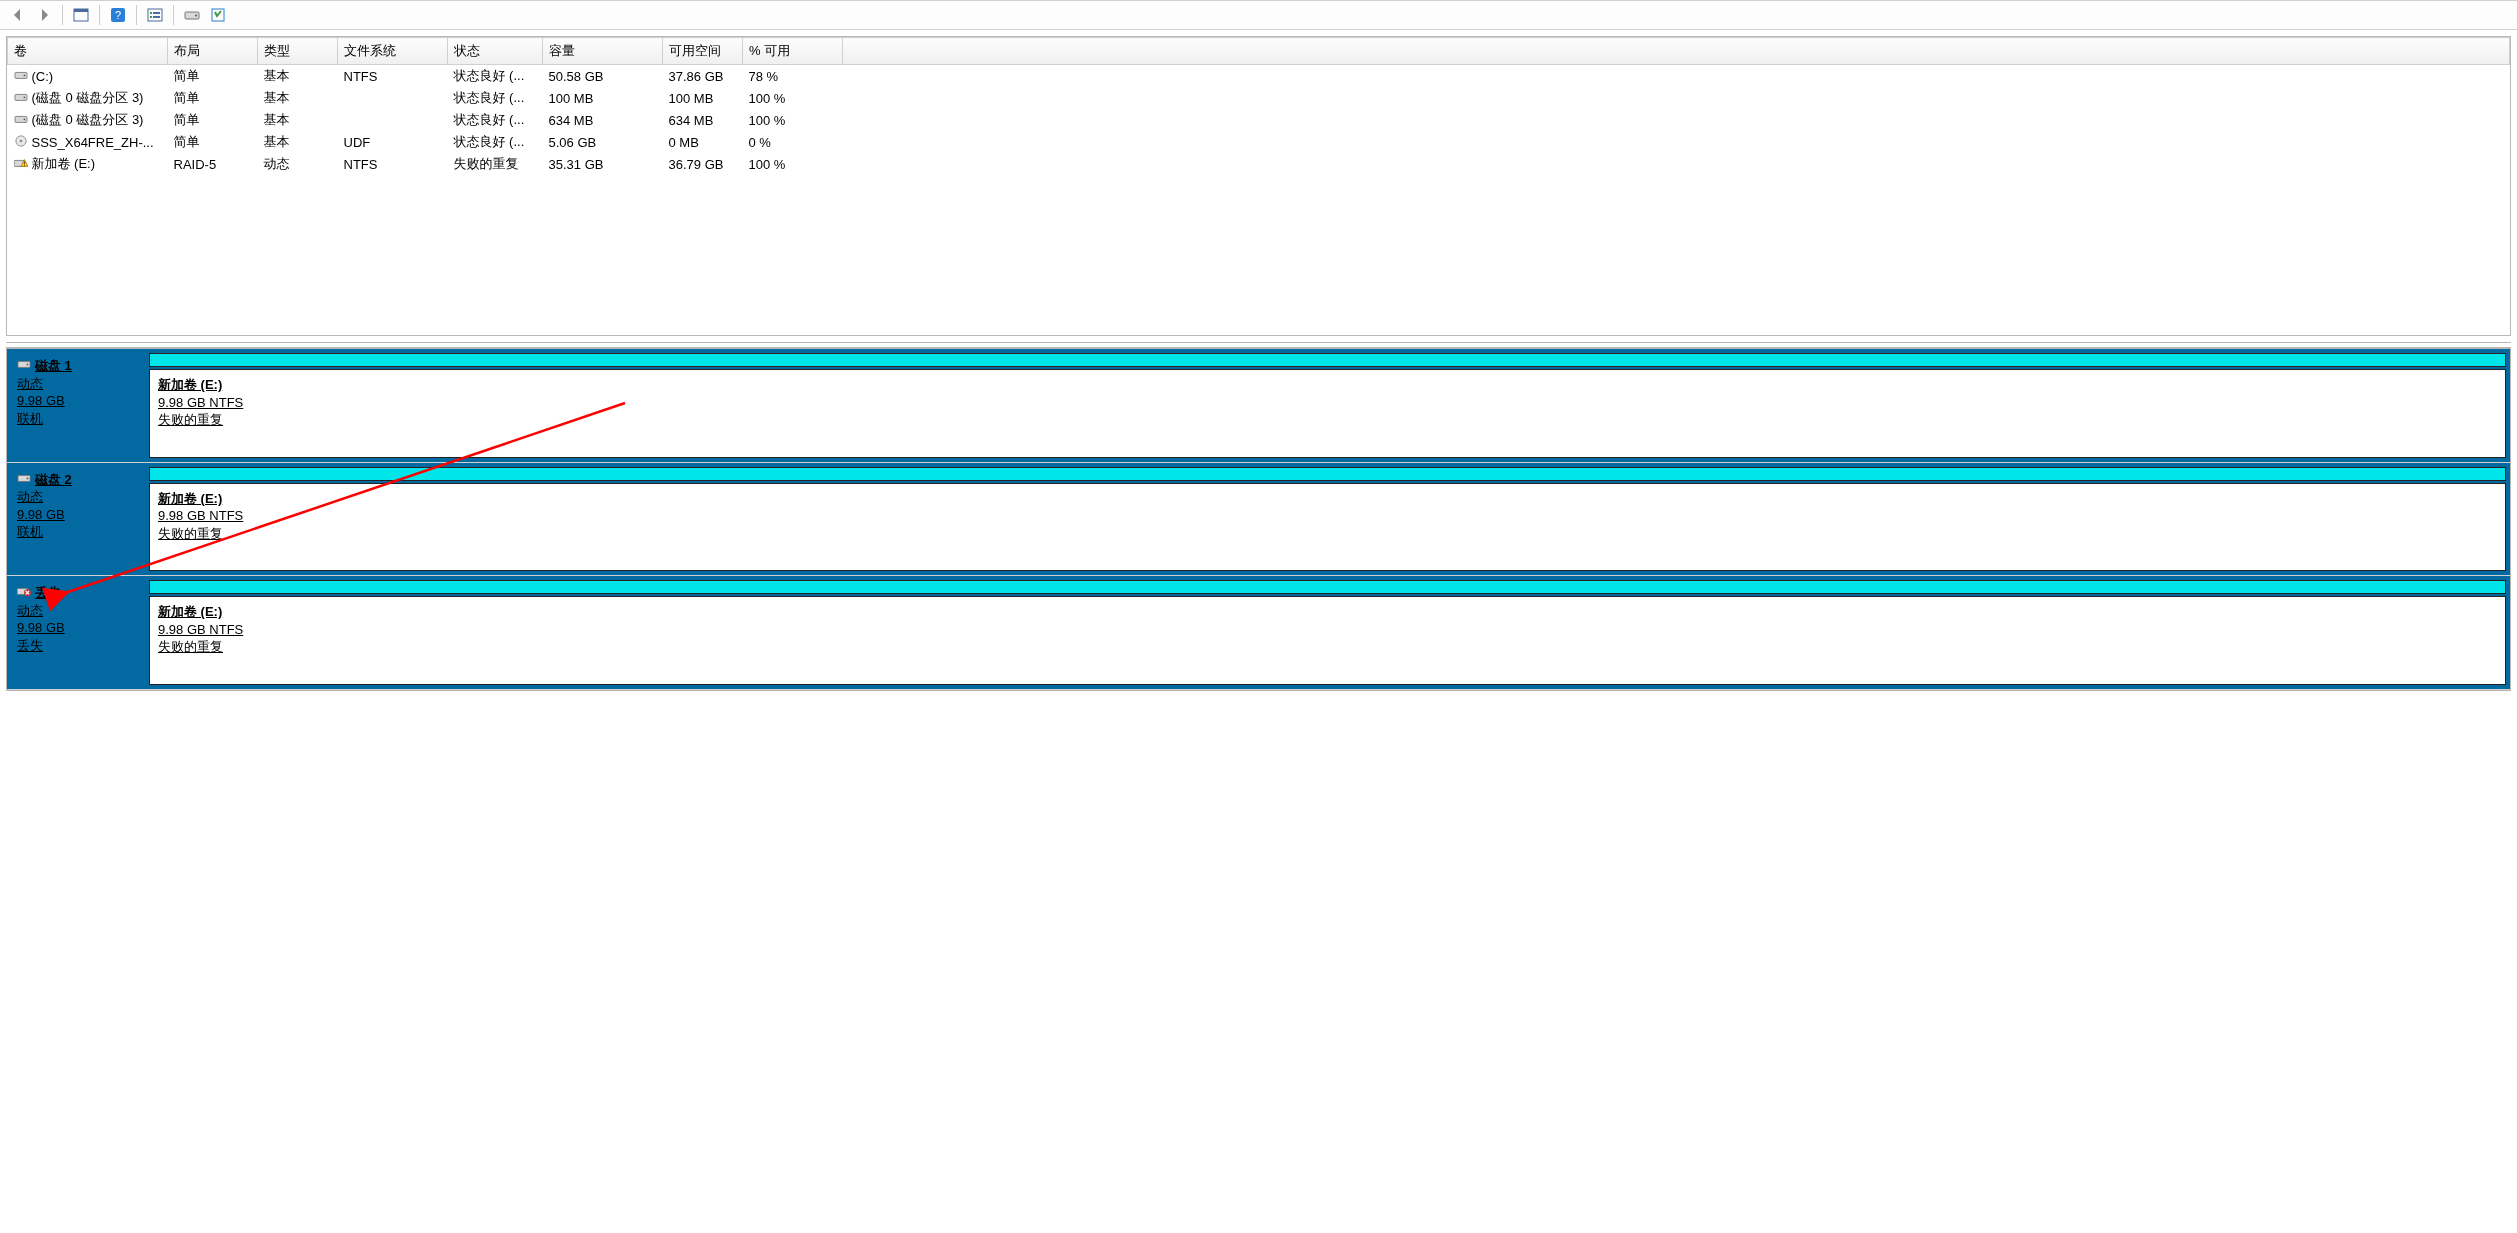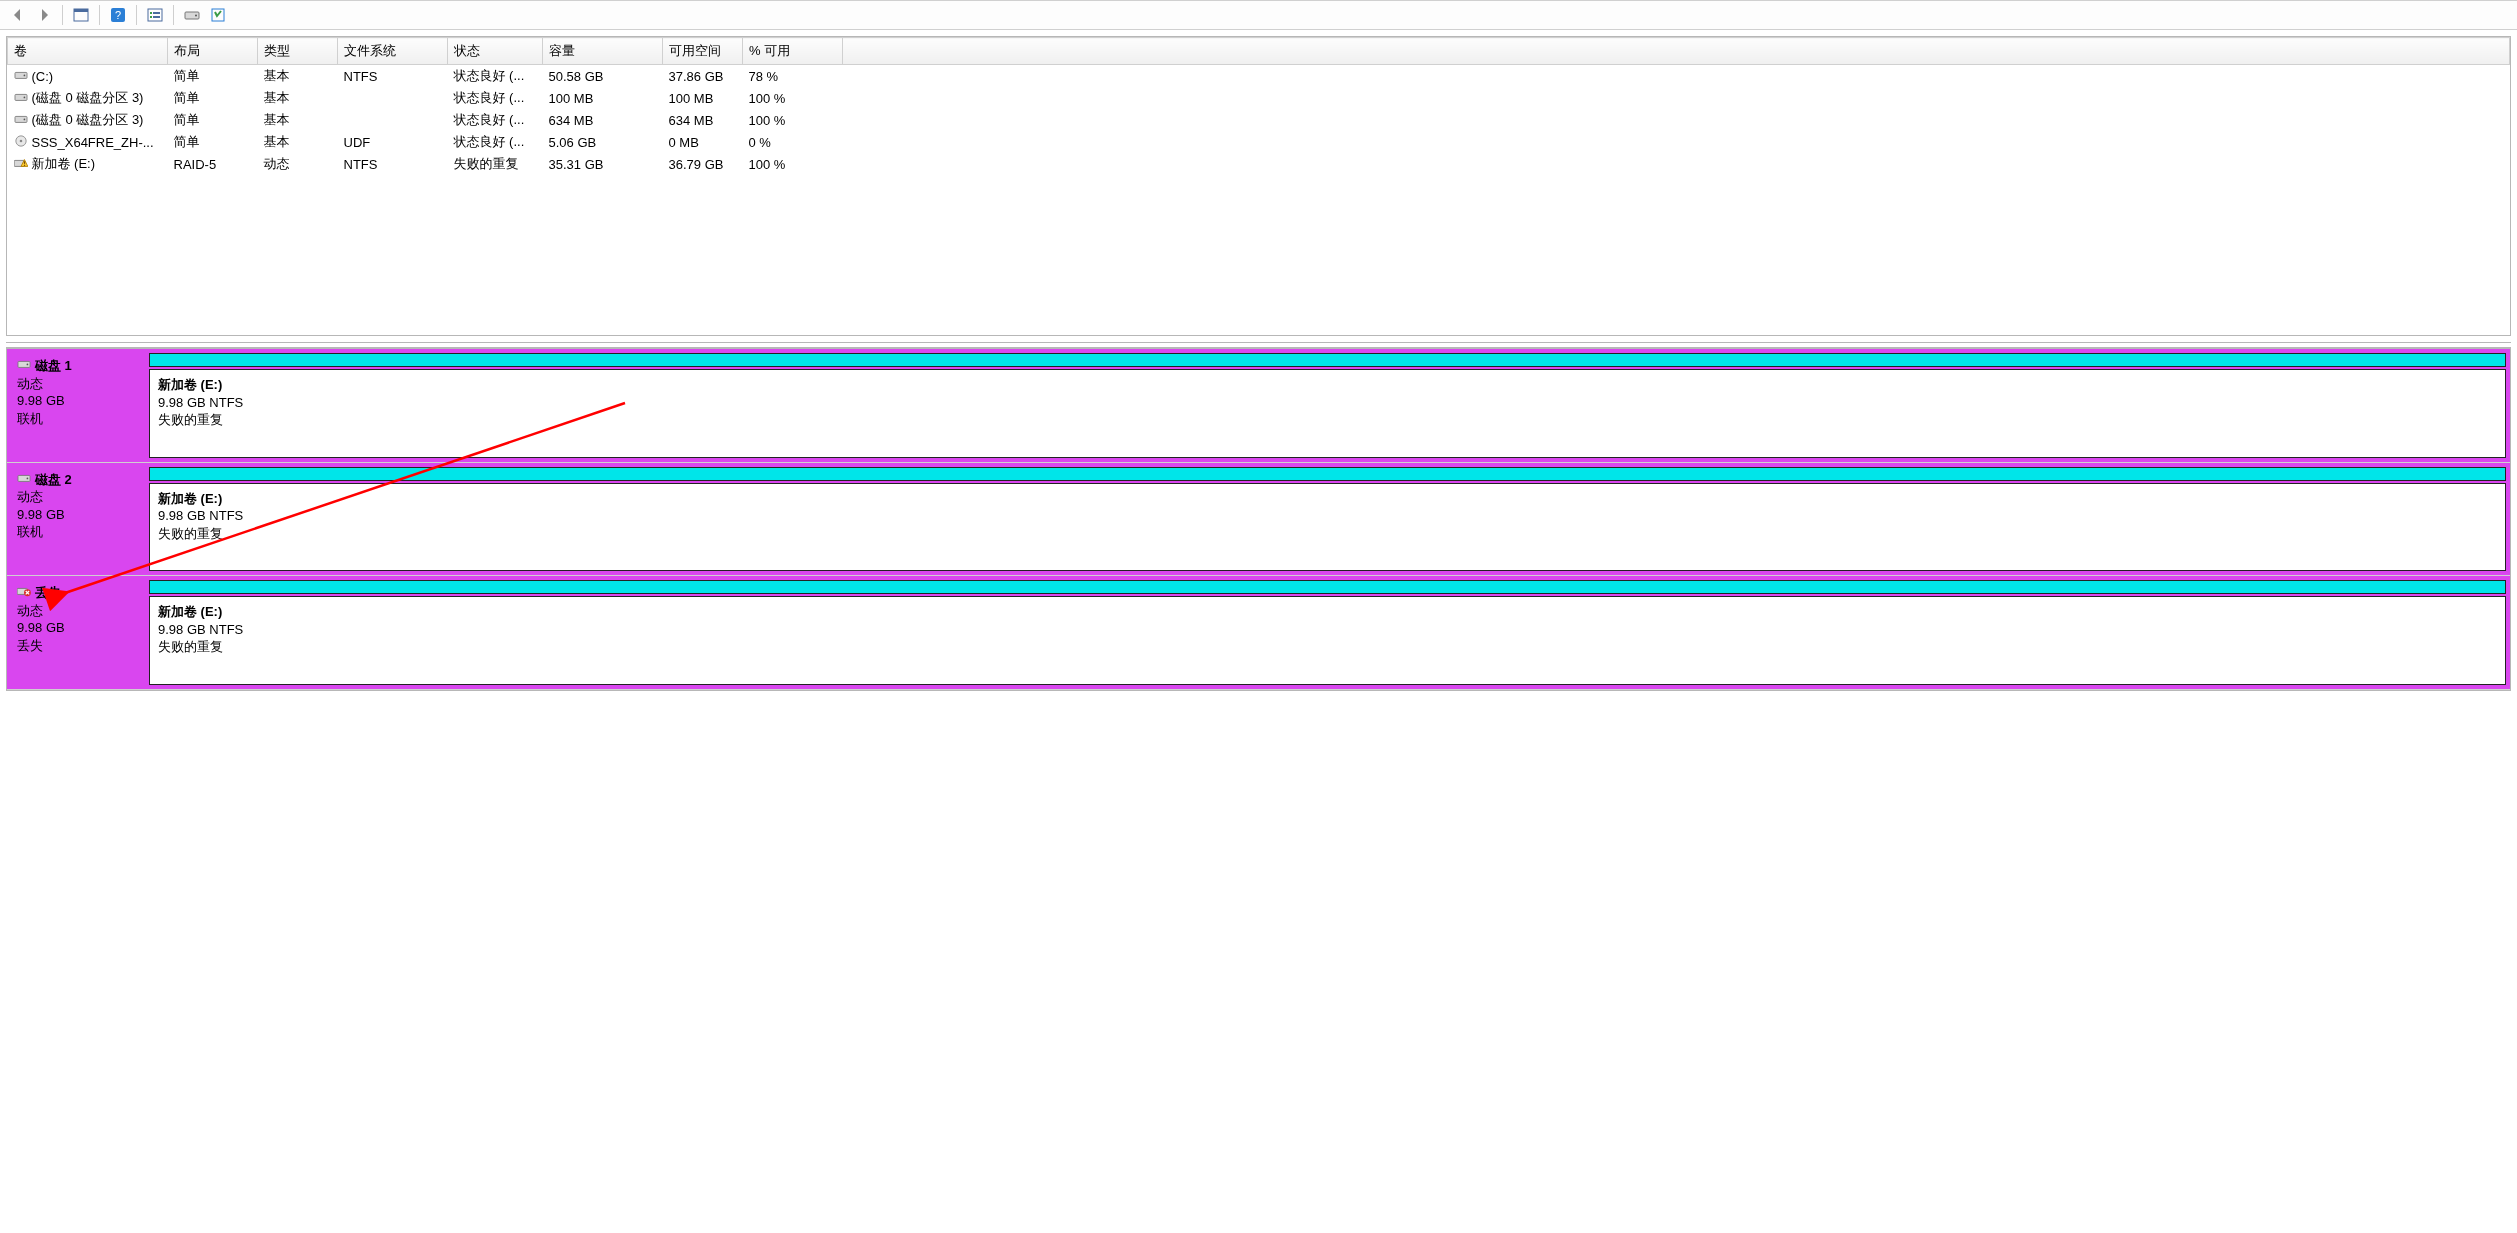--- a/index.html
+++ b/index.html
@@ -79,21 +79,22 @@
     margin: 0 6px;
     border-top: 1px solid #b7b7b7;
     border-bottom: 1px solid #b7b7b7;
     background:#fff;
   }
 
   
   .disk-pane {
     border: 1px solid #b7b7b7;
     margin: 0 6px 6px 6px;
-    background:#d946ef;
+    background:#0369a1;
+    text-decoration:underline;
   }
   .disk-row {
     display:flex;
     border-bottom:1px solid #d0d0d0;
     padding:4px;
     gap:8px;
   }
   .disk-info {
     width: 130px;
     flex: 0 0 130px;

